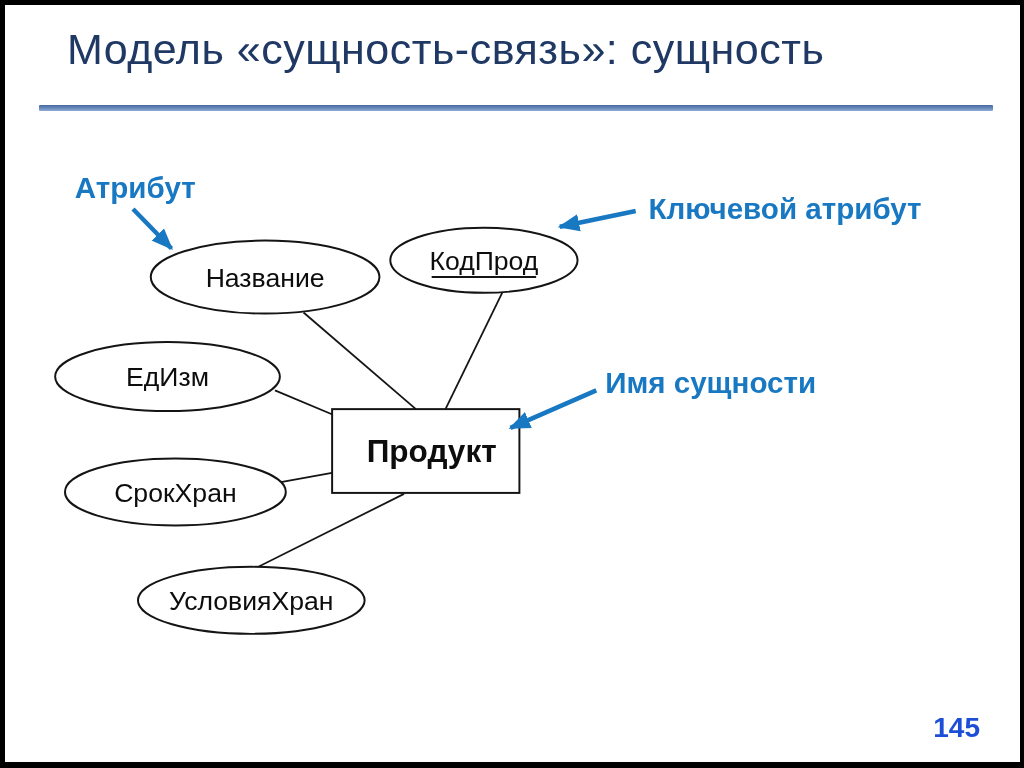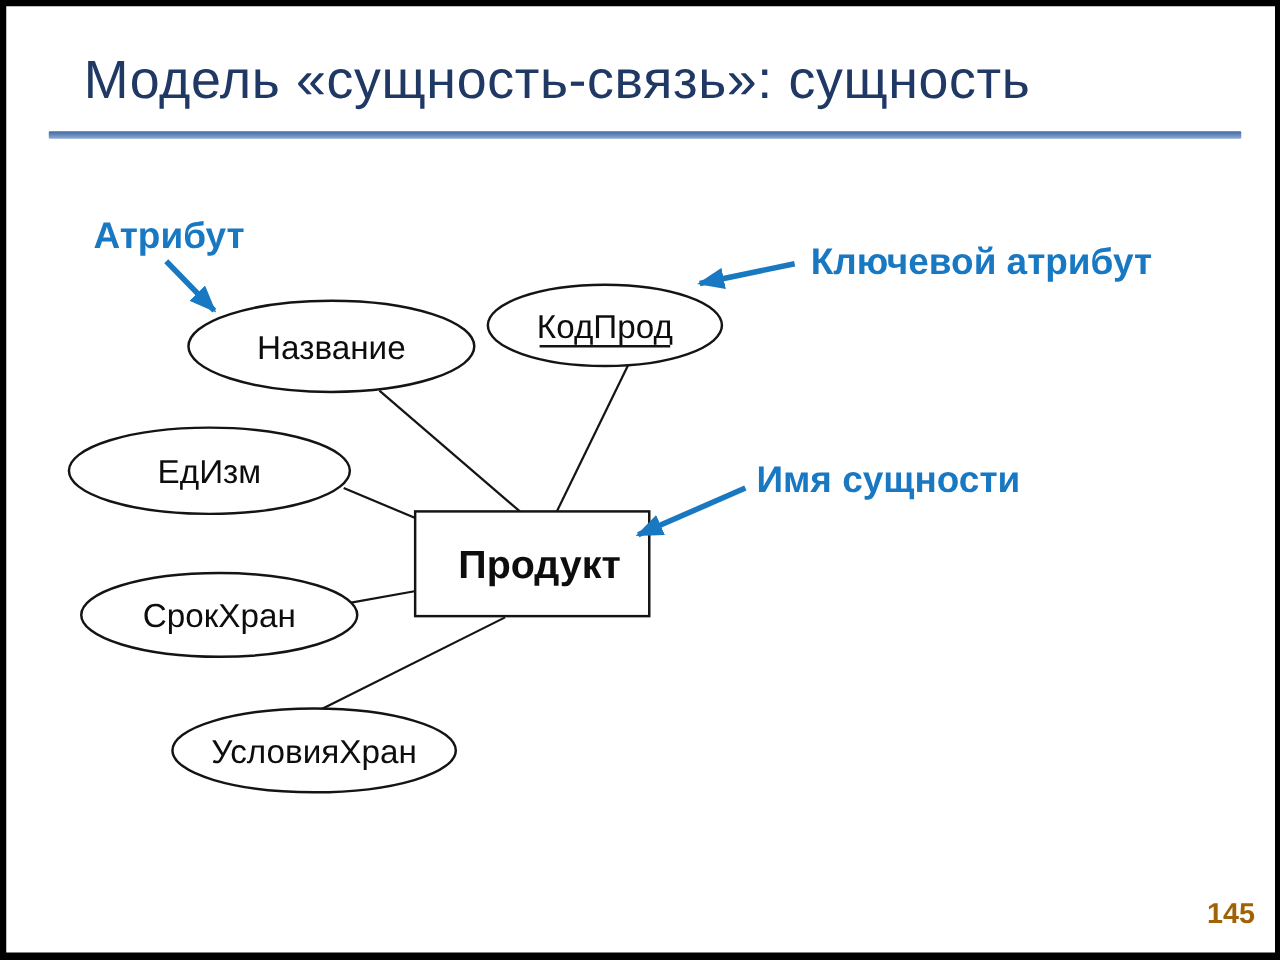--- a/index.html
+++ b/index.html
@@ -10,21 +10,21 @@
     box-sizing: border-box;
     background: #ffffff;
     border: solid #000000;
     border-width: 5px 4px 6px 5px;
     overflow: hidden;
     font-family: "Liberation Sans", sans-serif;
   }
   .page-title {
     position: absolute;
     left: 62px;
-    top: 36px;
+    top: 21px;
     width: 900px;
     font-size: 43px;
     line-height: 1.1;
     font-weight: normal;
     letter-spacing: 0.5px;
     color: #1F3864;
     white-space: nowrap;
   }
   .title-divider {
     position: absolute;
@@ -35,25 +35,25 @@
     border-radius: 1px;
     background: linear-gradient(180deg, #46699c 0%, #6286ba 45%, #92abd1 100%);
   }
   .diagram-svg {
     position: absolute;
     left: 0;
     top: 0;
   }
   .page-number {
     position: absolute;
-    right: 16px;
+    right: 40px;
     bottom: 18px;
-    font-size: 23px;
+    font-size: 28px;
     font-weight: bold;
-    color: #a16207;
+    color: #1d4ed8;
   }
   .node-shape { fill: #ffffff; stroke: #141414; stroke-width: 2; }
   .connector { stroke: #141414; stroke-width: 1.8; }
   .node-label { fill: #0d0d0d; font-family: "Liberation Sans", sans-serif; font-size: 27px; }
   .entity-label { fill: #0d0d0d; font-family: "Liberation Sans", sans-serif; font-size: 32px; font-weight: bold; }
   .annotation-label { fill: #1878C2; font-family: "Liberation Sans", sans-serif; font-size: 30px; font-weight: bold; }
   .annotation-arrow { stroke: #1878C2; stroke-width: 4.5; fill: none; }
   .key-underline { stroke: #141414; stroke-width: 2; }
 </style>
 </head>

